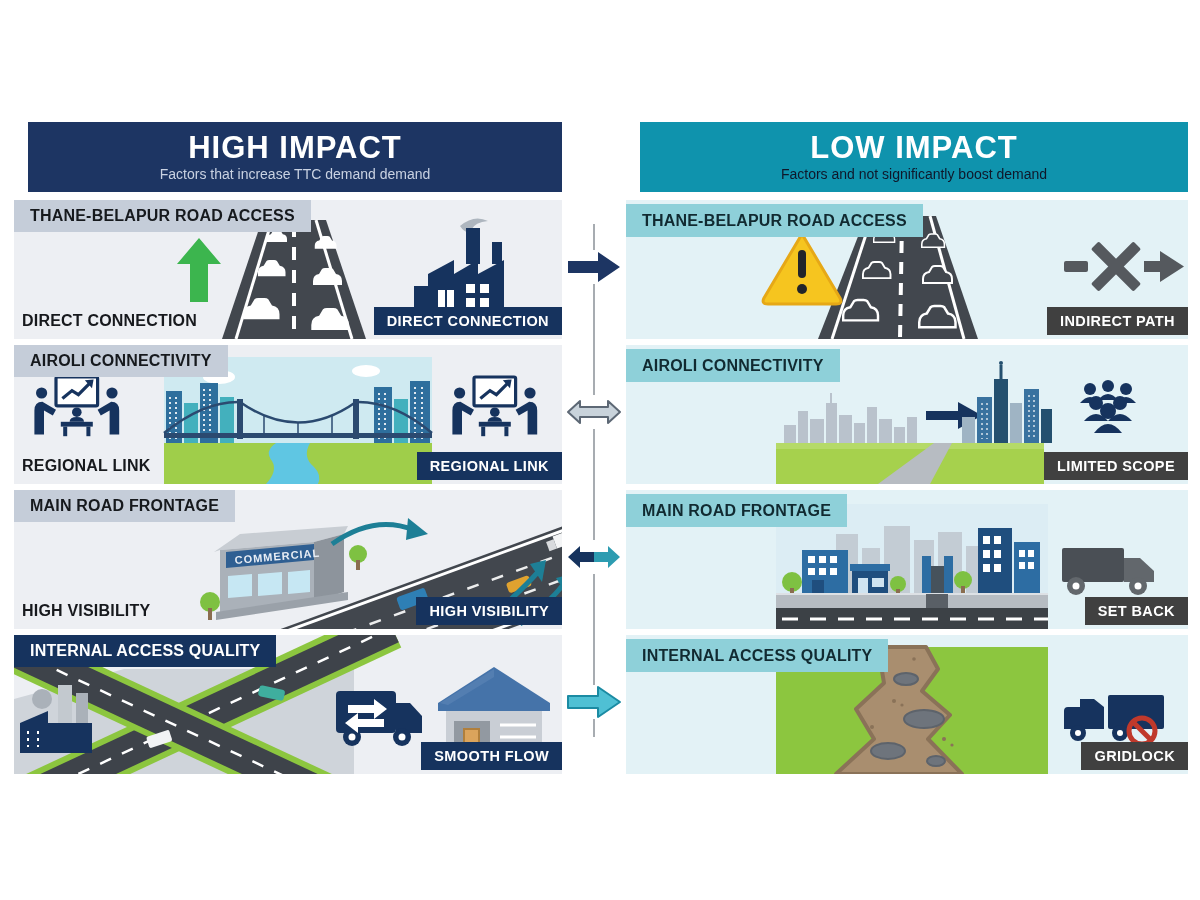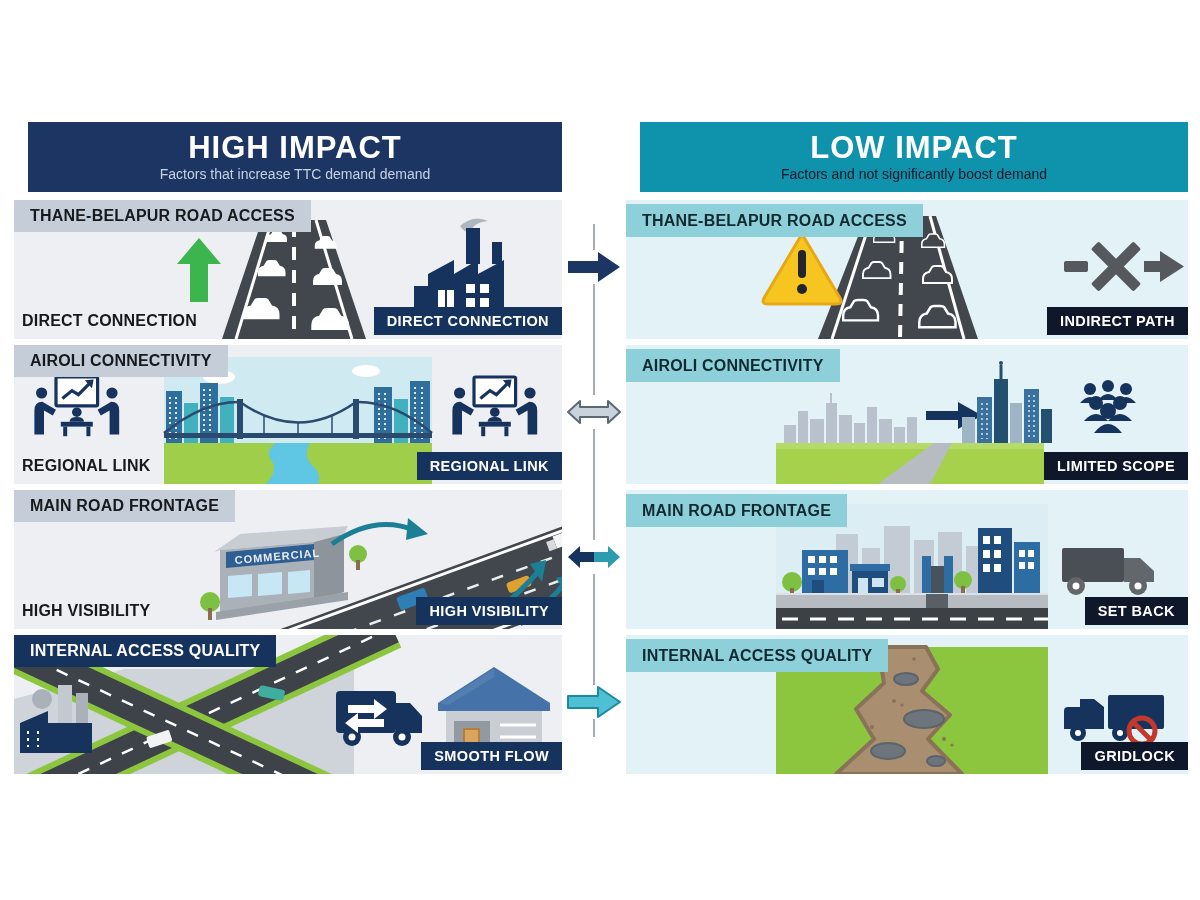--- a/index.html
+++ b/index.html
@@ -30,21 +30,21 @@
   .bar-grey { background:#c5cdd9; color:#16191d; }
   .bar-navy { background:#16335e; color:#ffffff; }
   .bar-teal { background:#8ed0d9; color:#112a31; top:4px; height:33px; }
 
   .caption { position:absolute; left:8px; bottom:9px; font-weight:bold; font-size:16px; color:#17191d;
              letter-spacing:0.2px; z-index:3; }
 
   .badge { position:absolute; right:0; bottom:4px; height:28px; display:flex; align-items:center;
            padding:0 13px; font-weight:bold; font-size:14.5px; color:#fff; letter-spacing:0.4px; z-index:3; }
   .badge-navy { background:#16335e; }
-  .badge-teal { background:#0f172a; }
+  .badge-teal { background:#404040; }
 
   .connector { position:absolute; left:562px; top:122px; width:64px; height:652px; }
   .cline { position:absolute; left:31px; width:2px; background:#a7acb1; }
   .carrow { position:absolute; left:4px; width:56px; height:34px; }
 </style>
 </head>
 <body>
 
 <svg width="0" height="0" style="position:absolute">
   <defs>

